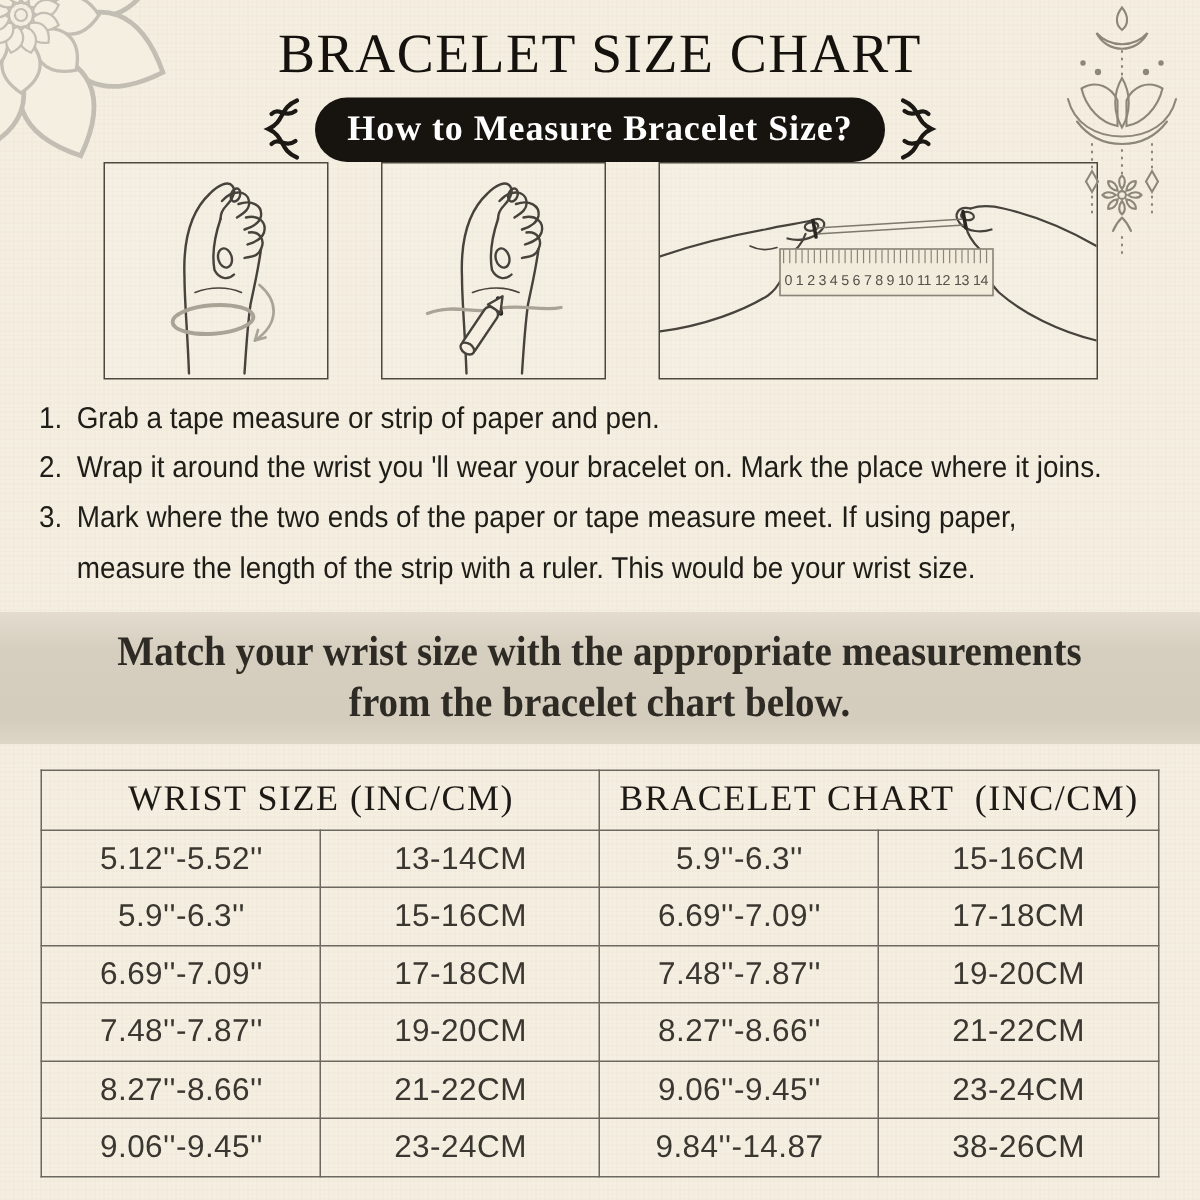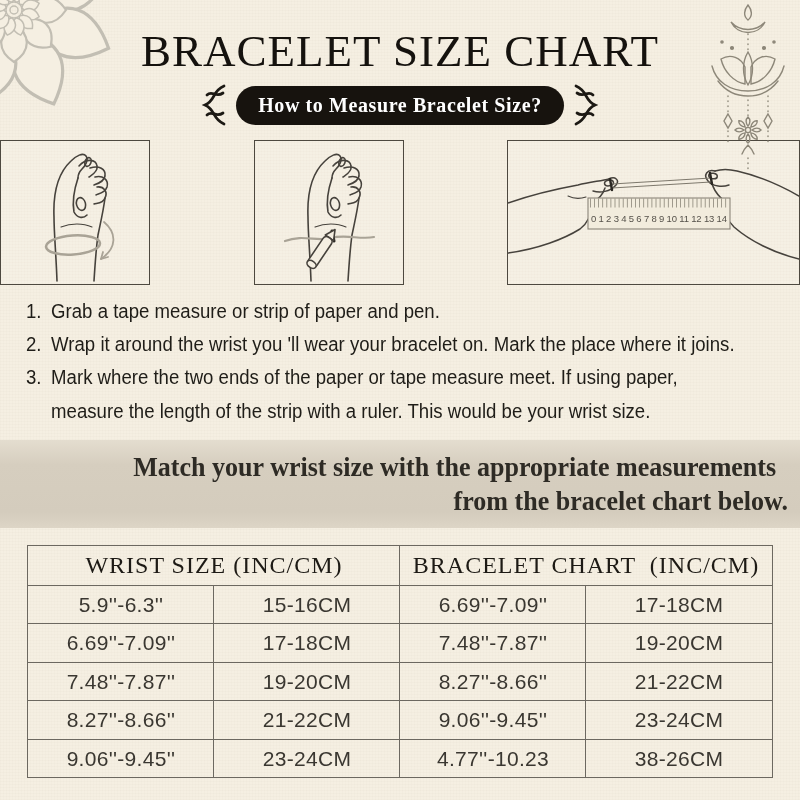--- a/index.html
+++ b/index.html
@@ -9,47 +9,47 @@
     background-image:
       repeating-linear-gradient(0deg, rgba(120,105,80,0.025) 0 1px, transparent 1px 3px),
       repeating-linear-gradient(90deg, rgba(120,105,80,0.02) 0 1px, transparent 1px 3px);
     font-family:"Liberation Sans",sans-serif;color:#26231e;
   }
   .deco{position:absolute;pointer-events:none;}
   .deco-mandala{left:-96px;top:-100px;}
   .deco-lotus{left:700px;top:2px;}
 
   .title{
-    margin:0;padding-top:25px;text-align:center;
+    margin:0;padding-top:15px;text-align:center;
     font-family:"Liberation Serif",serif;font-weight:400;
-    font-size:45px;letter-spacing:1px;color:#15120e;
+    font-size:37px;letter-spacing:1px;color:#15120e;
   }
   .badge-row{display:flex;justify-content:center;align-items:center;gap:9px;margin-top:6px;height:44px;}
   .pill{
     background:#17130e;color:#fff;border-radius:24px;padding:8px 22px;
-    font-family:"Liberation Serif",serif;font-weight:700;font-size:20px;letter-spacing:0.6px;
-  }
-
-  .illos{display:flex;justify-content:space-between;align-items:flex-start;gap:35px;margin-top:13px;}
+    font-family:"Liberation Serif",serif;font-weight:700;font-size:24px;letter-spacing:0.6px;
+  }
+
+  .illos{display:flex;justify-content:center;align-items:flex-start;gap:35px;}
   .illo{border:1.6px solid #4d483f;background:rgba(255,255,255,0.08);}
 
   .steps{
     width:806px;margin:10px 0 0 26px;
     transform:scaleX(0.93);transform-origin:0 50%;
     font-size:20px;line-height:1.66;color:#1f1d18;
   }
   .step{display:flex;}
   .step-num{width:27px;flex:none;}
   .step-text{flex:1;}
   .step:nth-child(3) .step-text{max-width:742px;}
 
   .banner{
     margin-top:12px;height:88px;
     background:linear-gradient(180deg,#e4ddcf 0%,#d6cebf 28%,#d4ccbd 82%,#ddd5c6 100%);
-    display:flex;flex-direction:column;justify-content:center;align-items:flex-end;
+    display:flex;flex-direction:column;justify-content:center;align-items:center;
   }
   .banner-line{
     font-family:"Liberation Serif",serif;font-weight:700;font-size:28px;
     color:#2e2b25;line-height:1.22;white-space:nowrap;
     transform:scaleX(0.93);transform-origin:center;
   }
 
   .size-table{border-collapse:collapse;table-layout:fixed;width:744px;margin:17px auto 0;}
   .size-table th,.size-table td{border:1px solid #6c6860;text-align:center;padding:0;margin-left:15px;}
   .size-table th{
@@ -251,20 +251,26 @@
       <col style="width:186px">
     </colgroup>
   <thead>
     <tr>
       <th colspan="2">WRIST SIZE (INC/CM)</th>
       <th colspan="2">BRACELET CHART  (INC/CM)</th>
     </tr>
   </thead>
   <tbody>
     <tr>
+      <td>5.12''-5.52''</td>
+      <td>13-14CM</td>
+      <td>5.9''-6.3''</td>
+      <td>15-16CM</td>
+    </tr>
+    <tr>
       <td>5.9''-6.3''</td>
       <td>15-16CM</td>
       <td>6.69''-7.09''</td>
       <td>17-18CM</td>
     </tr>
     <tr>
       <td>6.69''-7.09''</td>
       <td>17-18CM</td>
       <td>7.48''-7.87''</td>
       <td>19-20CM</td>
@@ -277,17 +283,17 @@
     </tr>
     <tr>
       <td>8.27''-8.66''</td>
       <td>21-22CM</td>
       <td>9.06''-9.45''</td>
       <td>23-24CM</td>
     </tr>
     <tr>
       <td>9.06''-9.45''</td>
       <td>23-24CM</td>
-      <td>4.77''-10.23</td>
+      <td>9.84''-14.87</td>
       <td>38-26CM</td>
     </tr>
   </tbody>
 </table>
 
 </body></html>

